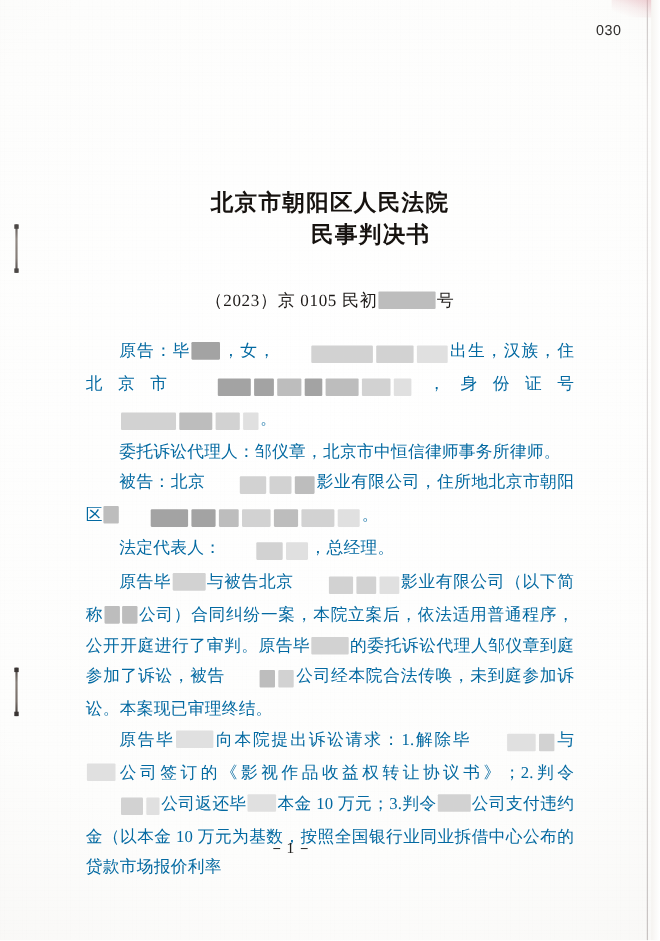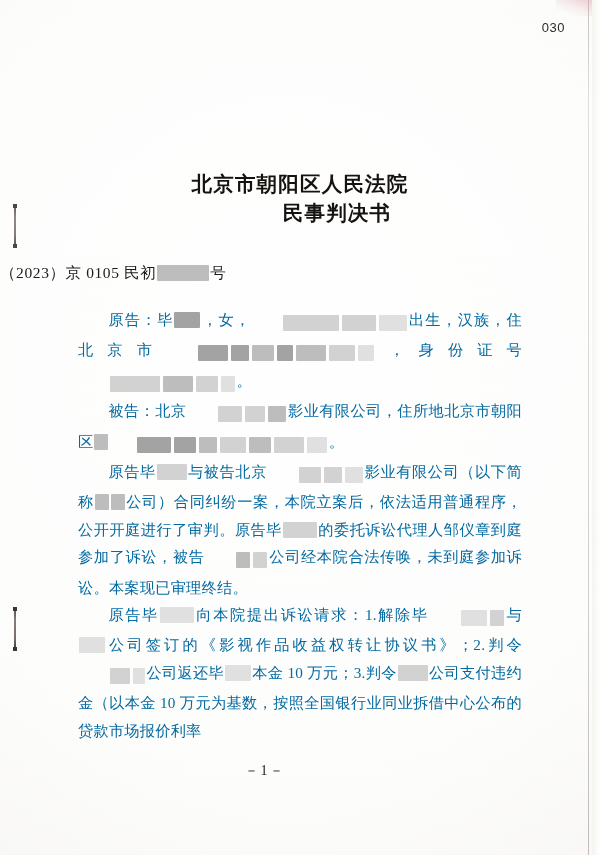--- a/index.html
+++ b/index.html
@@ -124,20 +124,21 @@
     line-height: 29px;
   }
   #title-line-1 { position: absolute; top: 170px; left: 0; width: 600px; }
   #title-line-2 { position: absolute; top: 199px; left: 0; width: 600px; margin-left: 37px; }
 
   #case-number {
     position: absolute;
     top: 263px;
     left: 0;
     width: 600px;
+    text-align: center;
     font-size: 15.5px;
     letter-spacing: .6px;
     color: #1d1a18;
     white-space: nowrap;
   }
 
   #body-block {
     position: absolute;
     top: 306px;
     left: 78px;
@@ -213,23 +214,25 @@
     <div class="doc-title" id="title-line-2">民事判决书</div>
 
     <div id="case-number">
       <span>（2023）京 0105 民初</span><span class="redact mid" style="width:52px"></span><span>号</span>
     </div>
 
     <div id="body-block">
 
       <p class="para indent"><span>原告：</span><span>毕</span><span class="redact dark" style="width:26px"></span><span>，女，</span><span class="redact-group"><span class="redact light" style="width:56px"></span><span class="redact light" style="width:34px"></span><span class="redact pale" style="width:28px"></span></span><span>出生，汉族，住北京</span><span>市</span><span class="redact-group"><span class="redact dark" style="width:30px"></span><span class="redact dark" style="width:18px"></span><span class="redact mid" style="width:22px"></span><span class="redact dark" style="width:16px"></span><span class="redact mid" style="width:30px"></span><span class="redact light" style="width:26px"></span><span class="redact pale" style="width:16px"></span></span><span>，身份证号</span><span class="redact-group"><span class="redact light" style="width:50px"></span><span class="redact mid" style="width:30px"></span><span class="redact light" style="width:22px"></span><span class="redact pale" style="width:14px"></span></span><span>。</span></p>
 
+      <p class="para indent">委托诉讼代理人：邹仪章，北京市中恒信律师事务所律师。</p>
 
       <p class="para indent"><span>被告：</span><span>北京</span><span class="redact-group"><span class="redact light" style="width:24px"></span><span class="redact light" style="width:20px"></span><span class="redact mid" style="width:18px"></span></span><span>影业有限公司，住所地北京市朝阳区</span><span class="redact mid" style="width:14px"></span><span class="redact-group" style="margin-left:-4px"><span class="redact dark" style="width:34px"></span><span class="redact dark" style="width:22px"></span><span class="redact mid" style="width:18px"></span><span class="redact light" style="width:26px"></span><span class="redact mid" style="width:22px"></span><span class="redact light" style="width:30px"></span><span class="redact pale" style="width:20px"></span></span><span>。</span></p>
 
+      <p class="para indent"><span>法定代表人：</span><span class="redact-group"><span class="redact light" style="width:24px"></span><span class="redact pale" style="width:20px"></span></span><span>，总经理。</span></p>
 
       <p class="para indent"><span>原告毕</span><span class="redact light" style="width:30px"></span><span>与被告北京</span><span class="redact-group"><span class="redact light" style="width:22px"></span><span class="redact light" style="width:18px"></span><span class="redact pale" style="width:18px"></span></span><span>影业有限公司（以下简称</span><span class="redact mid" style="width:14px"></span><span class="redact mid" style="width:14px"></span><span>公司）合同纠纷一案，本院立案后，依法适用普通程序，公开开庭进行了审判。原告毕</span><span class="redact light" style="width:34px"></span><span>的委托诉讼代理人邹仪章到庭参加了诉讼，被告</span><span class="redact-group"><span class="redact mid" style="width:14px"></span><span class="redact light" style="width:14px"></span></span><span>公司经本院合法传唤，未到庭参加诉讼。本案现已审理终结。</span></p>
 
       <p class="para indent"><span>原告毕</span><span class="redact pale" style="width:34px"></span><span>向本院提出诉讼请求：1.解除毕</span><span class="redact-group"><span class="redact pale" style="width:26px"></span><span class="redact light" style="width:14px"></span></span><span>与</span><span class="redact pale" style="width:26px"></span><span>公司签订的《影视作品收益权转让协议书》；2.判令</span><span class="redact-group"><span class="redact light" style="width:20px"></span><span class="redact pale" style="width:12px"></span></span><span>公司返还毕</span><span class="redact pale" style="width:26px"></span><span>本金 10 万元；3.判令</span><span class="redact light" style="width:30px"></span><span>公司支付违约金（以本金 10 万元为基数，按照全国银行业同业拆借中心公布的贷款市场报价利率</span></p>
 
     </div>
   </div>
 
   <div id="page-footer">－1－</div>
 

